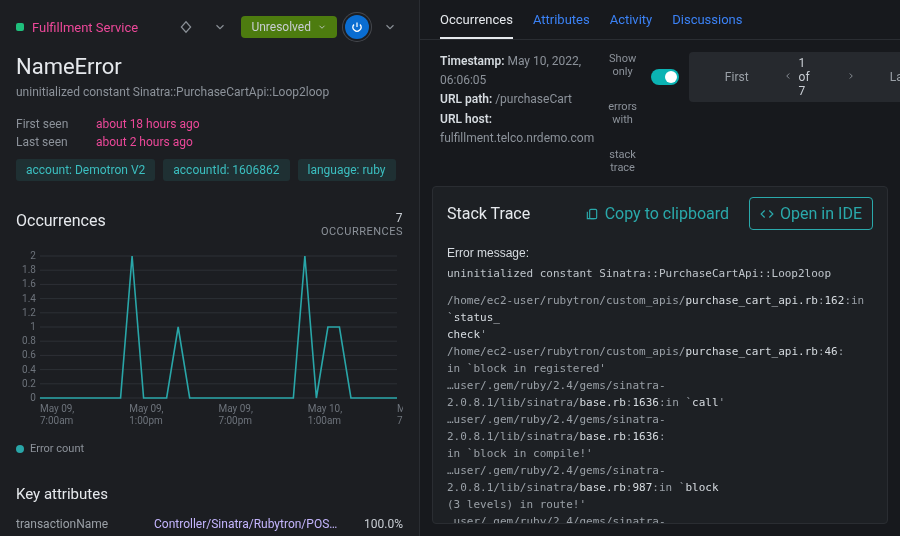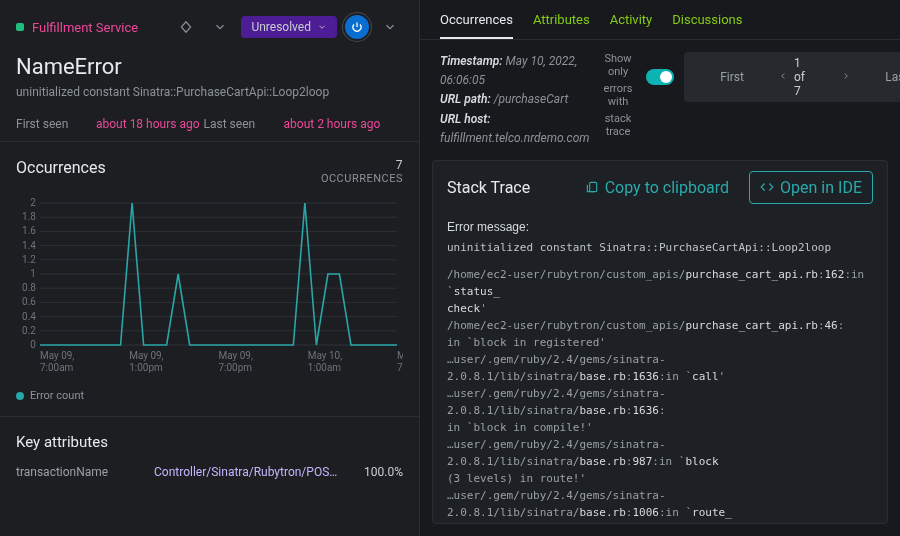--- a/index.html
+++ b/index.html
@@ -30,35 +30,35 @@
     width: 8px; height: 8px; background: #1fbf7c; border-radius: 2px;
   }
   .svc-name { color: #ec4899; font-size: 13px; }
   .spacer { flex: 1; }
   .hdr-icon {
     width: 26px; height: 26px; display: inline-flex; align-items: center; justify-content: center;
     color: #8a9097; border-radius: 4px; cursor: pointer;
   }
   .hdr-icon svg { width: 14px; height: 14px; }
   .dropdown {
-    background: #4c1d95; color: #c9ced4; border-radius: 4px;
+    background: #4d7c0f; color: #c9ced4; border-radius: 4px;
     padding: 4px 10px; font-size: 12px; display: inline-flex; align-items: center; gap: 6px;
     cursor: pointer;
   }
   .power-btn {
     width: 24px; height: 24px; background: #0a6dd1; border-radius: 50%;
     display: inline-flex; align-items: center; justify-content: center; color: #fff;
     cursor: pointer;
     box-shadow: 0 0 0 2px #1c1e22, 0 0 0 3px #45484e;
   }
   .power-btn svg { width: 12px; height: 12px; }
   .title-block { padding: 8px 16px 10px 16px; }
   .err-title { color: #e6e9ed; font-size: 22px; font-weight: 400; margin-bottom: 6px; }
   .err-sub { color: #8c929a; font-size: 12px; }
-  .seen-block { padding: 8px 16px 10px 16px; display: flex; gap: 4px; }
+  .seen-block { padding: 8px 16px 10px 16px; display: flex; flex-direction: column; gap: 4px; }
   .seen-row { display: flex; gap: 20px; font-size: 12px; color: #8c929a; }
   .seen-row .lbl { width: 60px; }
   .seen-row .val { color: #ec4899; }
   .tags { padding: 0 16px 14px 16px; display: flex; gap: 8px; flex-wrap: wrap; }
   .tag {
     background: #1f3033; color: #3bbfc0; font-size: 12px; padding: 4px 10px; border-radius: 3px;
     cursor: pointer;
   }
   .divider { height: 1px; background: #2a2d32; margin: 0; }
   .occ-head { padding: 16px 16px 4px 16px; display: flex; align-items: flex-start; }
@@ -78,33 +78,33 @@
   .ka-val { flex: 1; color: #c4b5fd; white-space: nowrap; overflow: hidden; text-overflow: ellipsis; }
   .ka-pct { color: #c9ced4; }
   
   .right {
     flex: 1; height: 100%; background: #17191d; display: flex; flex-direction: column; overflow: hidden;
   }
   .tabs {
     display: flex; gap: 20px; padding: 0 20px; height: 40px; align-items: center;
     border-bottom: 1px solid #2a2d32;
   }
-  .tab { color: #84cc16; font-size: 13px; cursor: pointer; position: relative; height: 100%; display: flex; align-items: center; }
+  .tab { color: #3b82f6; font-size: 13px; cursor: pointer; position: relative; height: 100%; display: flex; align-items: center; }
   .tab.active { color: #e6e9ed; }
   .tab.active::after {
     content: ""; position: absolute; bottom: 0; left: 0; right: 0; height: 2px; background: #e6e9ed;
   }
   .meta-bar {
     padding: 12px 20px 12px 20px; display: flex; gap: 14px; align-items: flex-start;
   }
-  .meta-kv { font-size: 12px; color: #8c929a; line-height: 1.6; flex: 1; font-style: italic; }
+  .meta-kv { font-size: 12px; color: #8c929a; line-height: 1.6; flex: 1; }
   .meta-kv b { color: #d6dbe0; font-weight: 600; }
   .toggle-col {
     display: flex; flex-direction: column; align-items: center; font-size: 11px; color: #8c929a;
-    width: 80px; text-align: center; gap: 4px;
+    width: 80px; text-align: center; gap: 22px;
   }
   .toggle {
     width: 30px; height: 16px; background: #0bb3b3; border-radius: 8px; position: relative; cursor: pointer;
   }
   .toggle::after {
     content: ""; position: absolute; right: 2px; top: 2px; width: 12px; height: 12px; background: #fff; border-radius: 50%;
   }
   .pager {
     display: flex; align-items: center; gap: 6px; background: #26292e; color: #c9ced4;
     padding: 4px 8px; border-radius: 4px; font-size: 12px;
@@ -180,20 +180,25 @@
     <div class="seen-row">
       <span class="lbl">First seen</span>
       <span class="val">about 18 hours ago</span>
     </div>
     <div class="seen-row">
       <span class="lbl">Last seen</span>
       <span class="val">about 2 hours ago</span>
     </div>
   </div>
 
+  <div class="tags">
+    <span class="tag">account: Demotron V2</span>
+    <span class="tag">accountId: 1606862</span>
+    <span class="tag">language: ruby</span>
+  </div>
 
   <div class="divider"></div>
 
   <div class="occ-head">
     <div class="occ-title">Occurrences</div>
     <span class="spacer"></span>
     <div class="occ-meta">
       <span class="num">7</span>
       <span>OCCURRENCES</span>
     </div>

